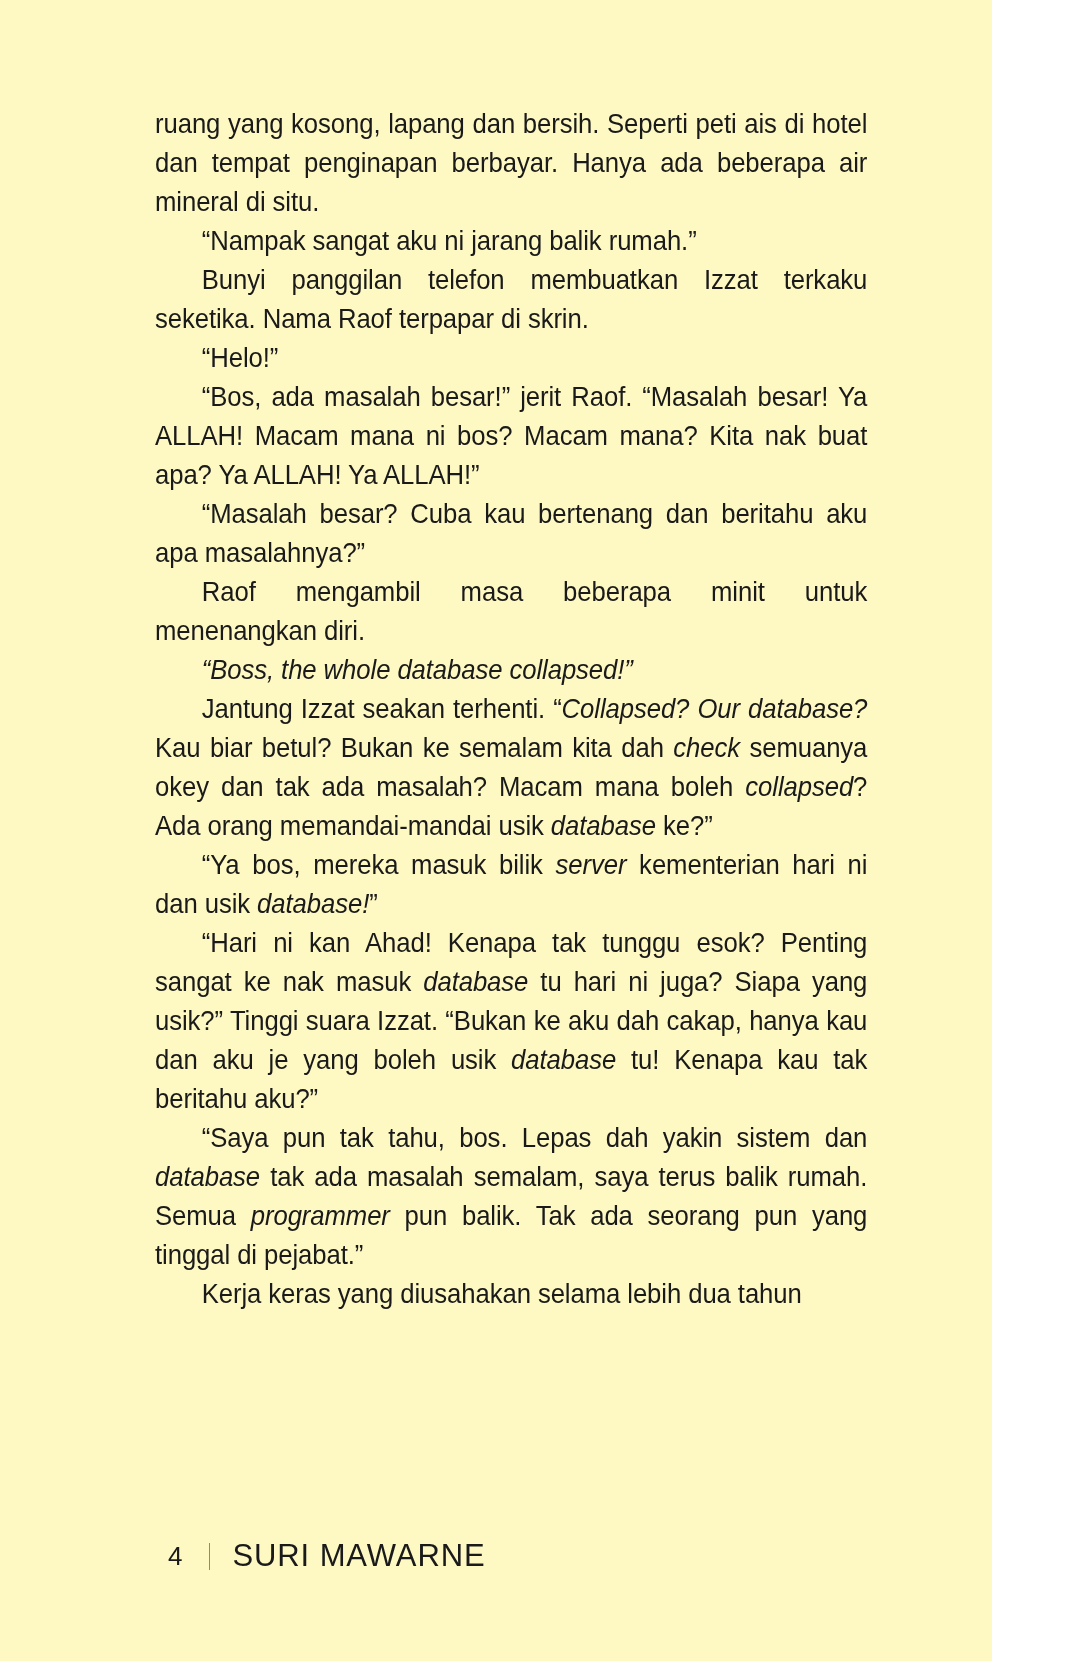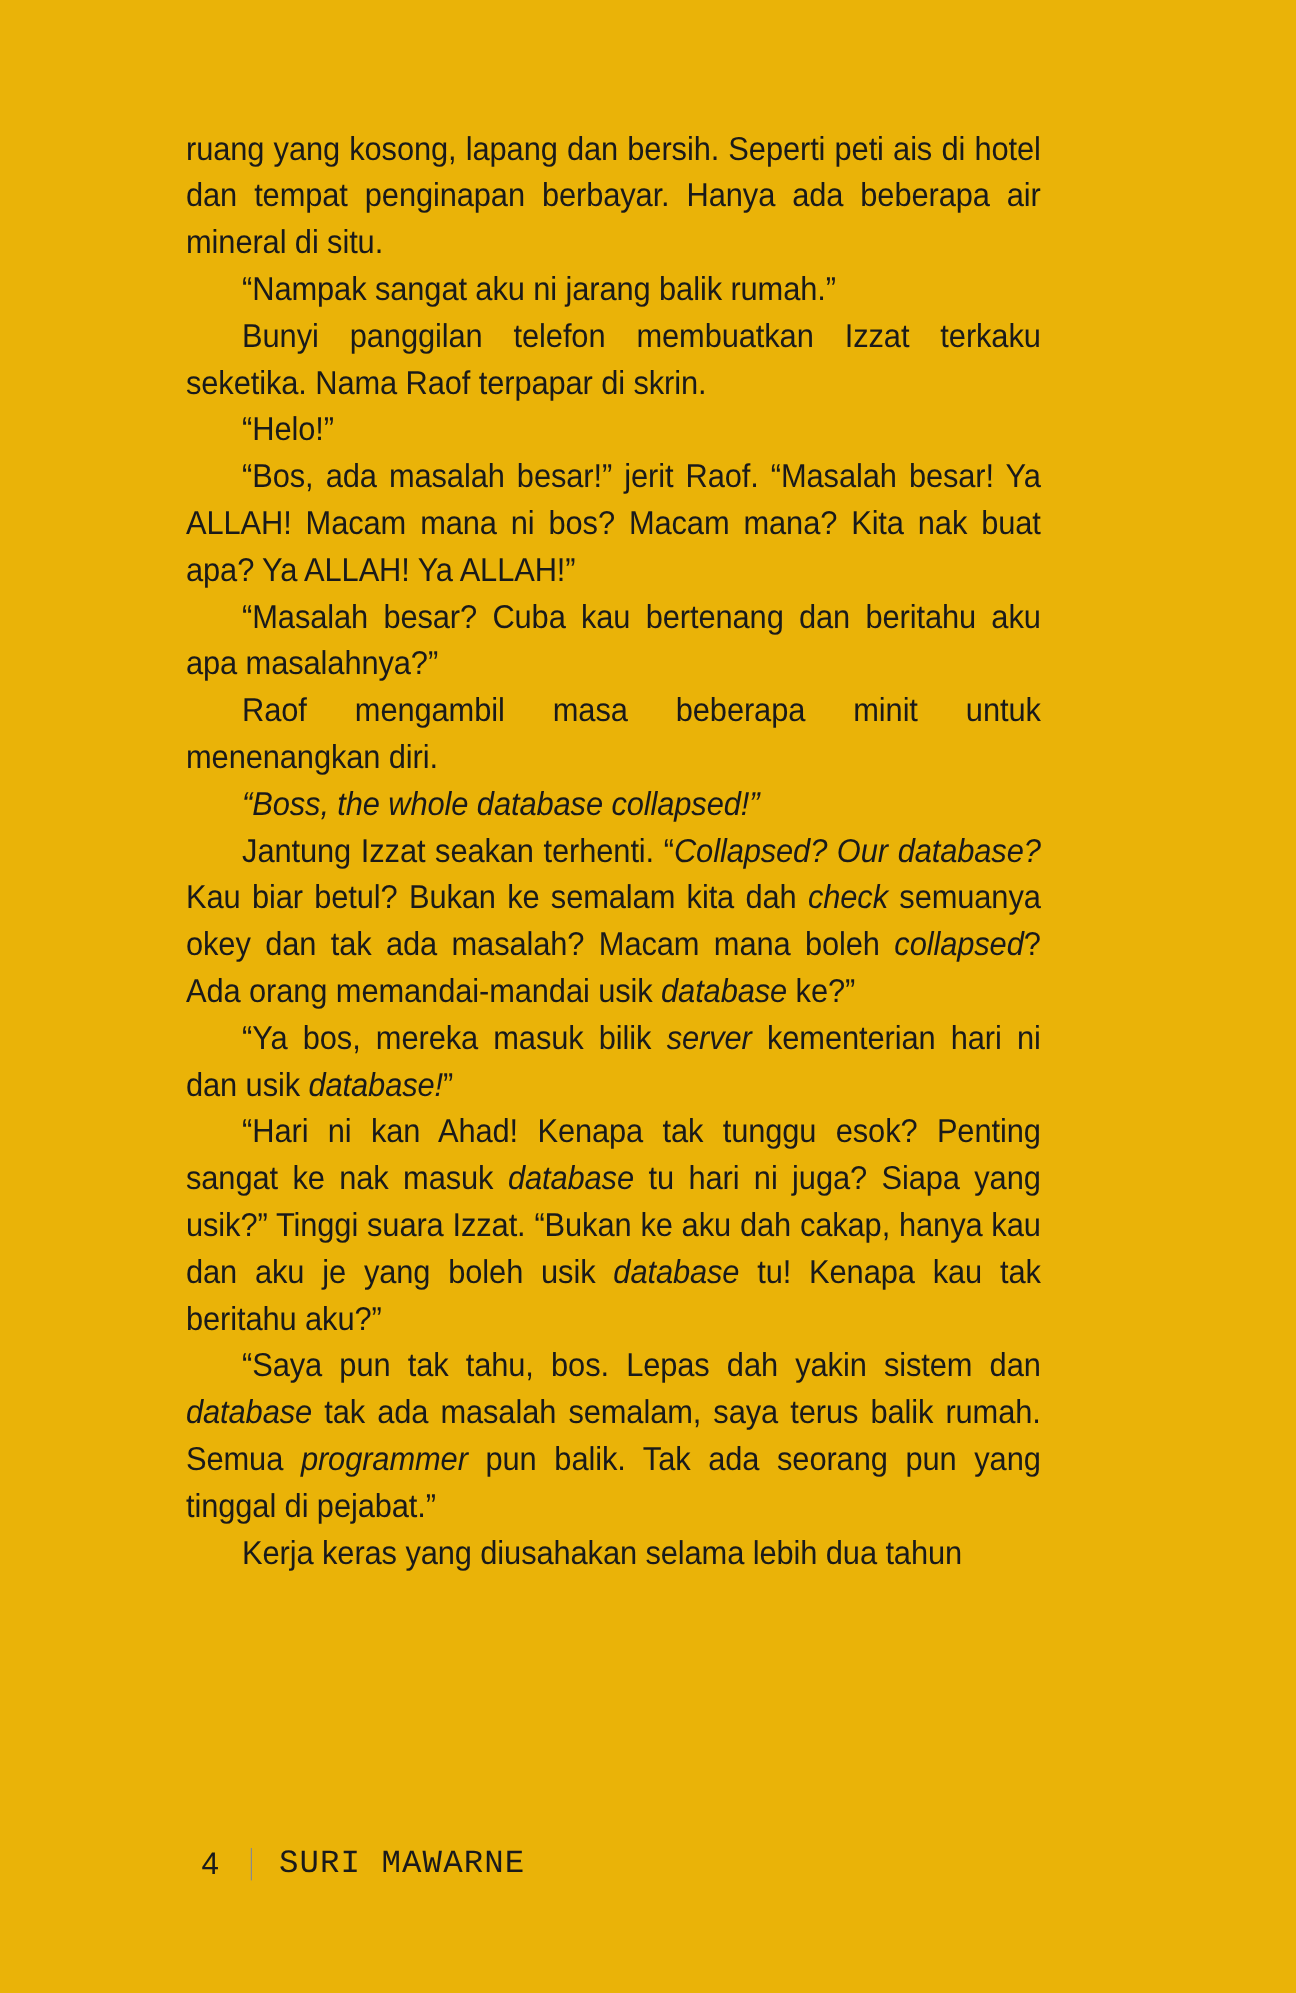--- a/index.html
+++ b/index.html
@@ -2,23 +2,23 @@
 <html><head>
 <meta charset="utf-8">
 <style>
   html, body {
     margin: 0;
     padding: 0;
     background: #ffffff;
   }
   .page {
     position: relative;
-    width: 1080px;
+    width: 992px;
     height: 1661px;
-    background: #eab308;
+    background: #fef9c3;
     box-sizing: border-box;
     overflow: hidden;
   }
   .text-column {
     position: absolute;
     left: 155px;
     top: 104px;
     width: 712px;
   }
   p.body-paragraph {
@@ -60,22 +60,22 @@
     letter-spacing: 0.5px;
   }
   .footer-divider {
     display: inline-block;
     width: 1.5px;
     height: 27px;
     background: #8a8a8a;
     margin: 0 22px 0 26px;
   }
   .footer-book-title {
-    font-family: Liberation Mono, monospace;
-    font-size: 27px;
+    font-family: Liberation Sans, sans-serif;
+    font-size: 31px;
     color: #1a1a1a;
     letter-spacing: 0.9px;
   }
 </style>
 </head>
 <body>
 
 <div class="page">
 
   <div class="text-column">

